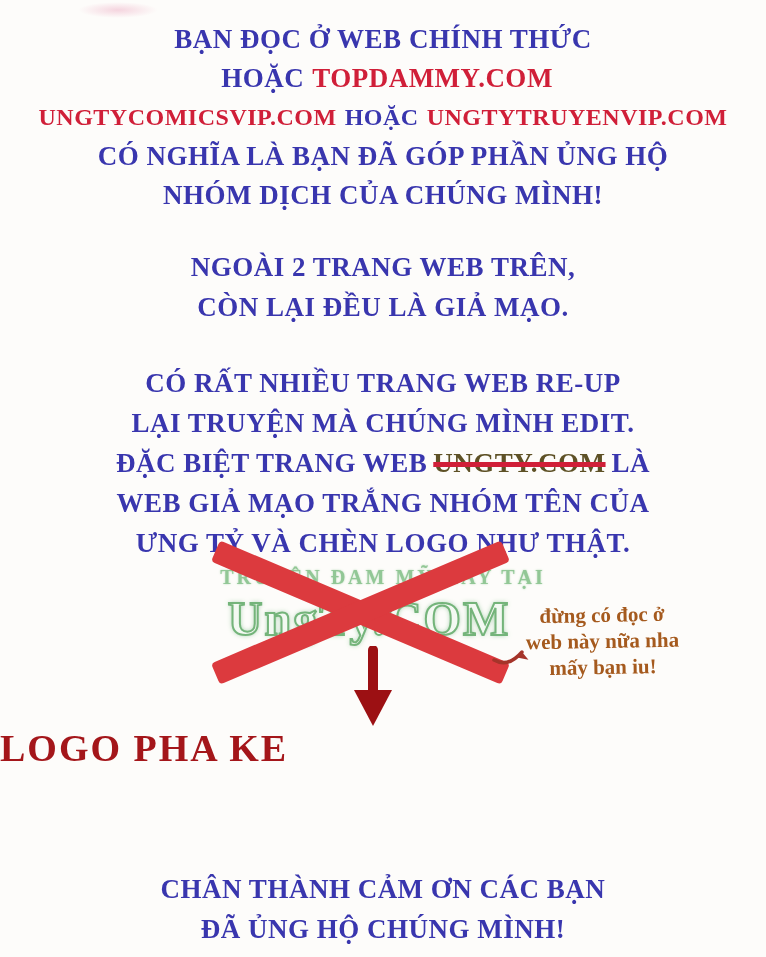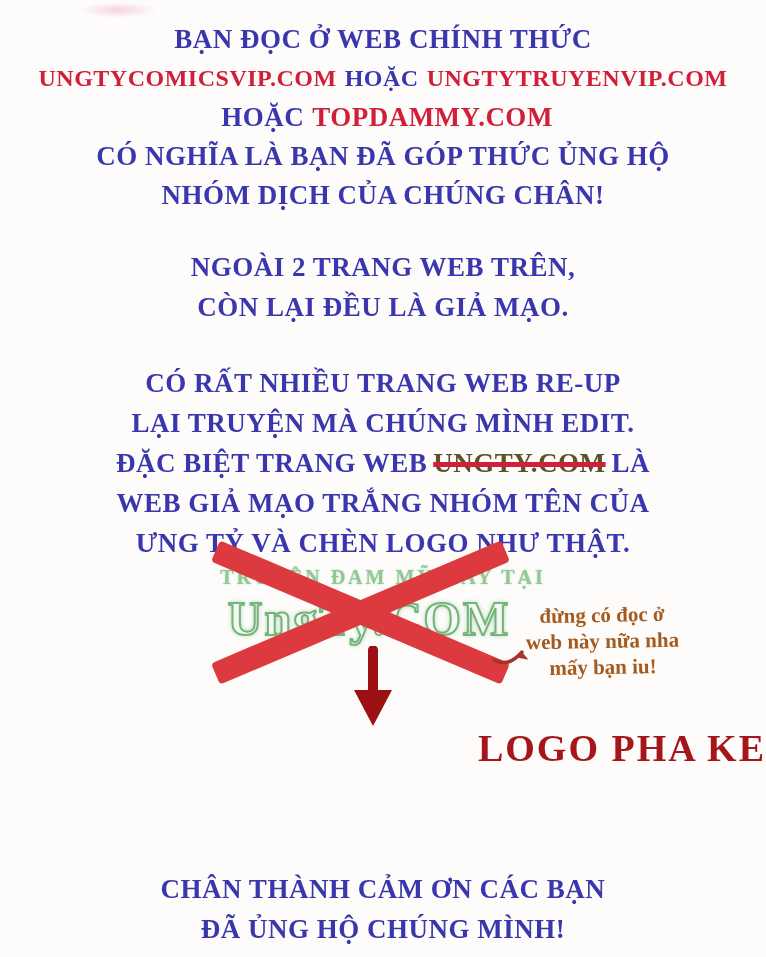--- a/index.html
+++ b/index.html
@@ -56,39 +56,39 @@
   .x-bar.a{transform:rotate(23deg);}
   .x-bar.b{transform:rotate(-23deg);}
   .side-note{
     position:absolute; left:510px; top:602px; width:185px;
     text-align:center; color:var(--brown); font-size:21px; line-height:26px;
     transform:rotate(-1deg); z-index:6;
   }
   .hook-arrow{position:absolute; left:492px; top:644px; z-index:6;}
   .down-arrow{position:absolute; left:342px; top:646px; z-index:6;}
   .fake-label{
-    position:absolute; top:726px; left:0; width:100%; text-align:right;
+    position:absolute; top:726px; left:0; width:100%; text-align:left;
     color:var(--label-red); font-size:38px; letter-spacing:2px; white-space:nowrap;
   }
   .footer{position:absolute; top:841px; left:0; width:100%;margin-top:28px;}
   .footer .line{font-size:27px; line-height:40px;}
 </style>
 </head>
 <body>
 
 <div class="page">
 
   <div class="smudge"></div>
 
   <div class="header">
     <div class="line">BẠN ĐỌC Ở WEB CHÍNH THỨC</div>
+    <div class="line"><span class="blue-word">HOẶC</span><span class="red-site">TOPDAMMY.COM</span></div>
     <div class="line sites"><span class="red-site">UNGTYCOMICSVIP.COM</span><span class="blue-word">HOẶC</span><span class="red-site">UNGTYTRUYENVIP.COM</span></div>
-    <div class="line"><span class="blue-word">HOẶC</span><span class="red-site">TOPDAMMY.COM</span></div>
-    <div class="line">CÓ NGHĨA LÀ BẠN ĐÃ GÓP THỨC ỦNG HỘ</div>
-    <div class="line">NHÓM DỊCH CỦA CHÚNG CHÂN!</div>
+    <div class="line">CÓ NGHĨA LÀ BẠN ĐÃ GÓP PHẦN ỦNG HỘ</div>
+    <div class="line">NHÓM DỊCH CỦA CHÚNG MÌNH!</div>
   </div>
 
   <div class="notice">
     <div class="line">NGOÀI 2 TRANG WEB TRÊN,</div>
     <div class="line">CÒN LẠI ĐỀU LÀ GIẢ MẠO.</div>
   </div>
 
   <div class="warning">
     <div class="line">CÓ RẤT NHIỀU TRANG WEB RE-UP</div>
     <div class="line">LẠI TRUYỆN MÀ CHÚNG MÌNH EDIT.</div>

